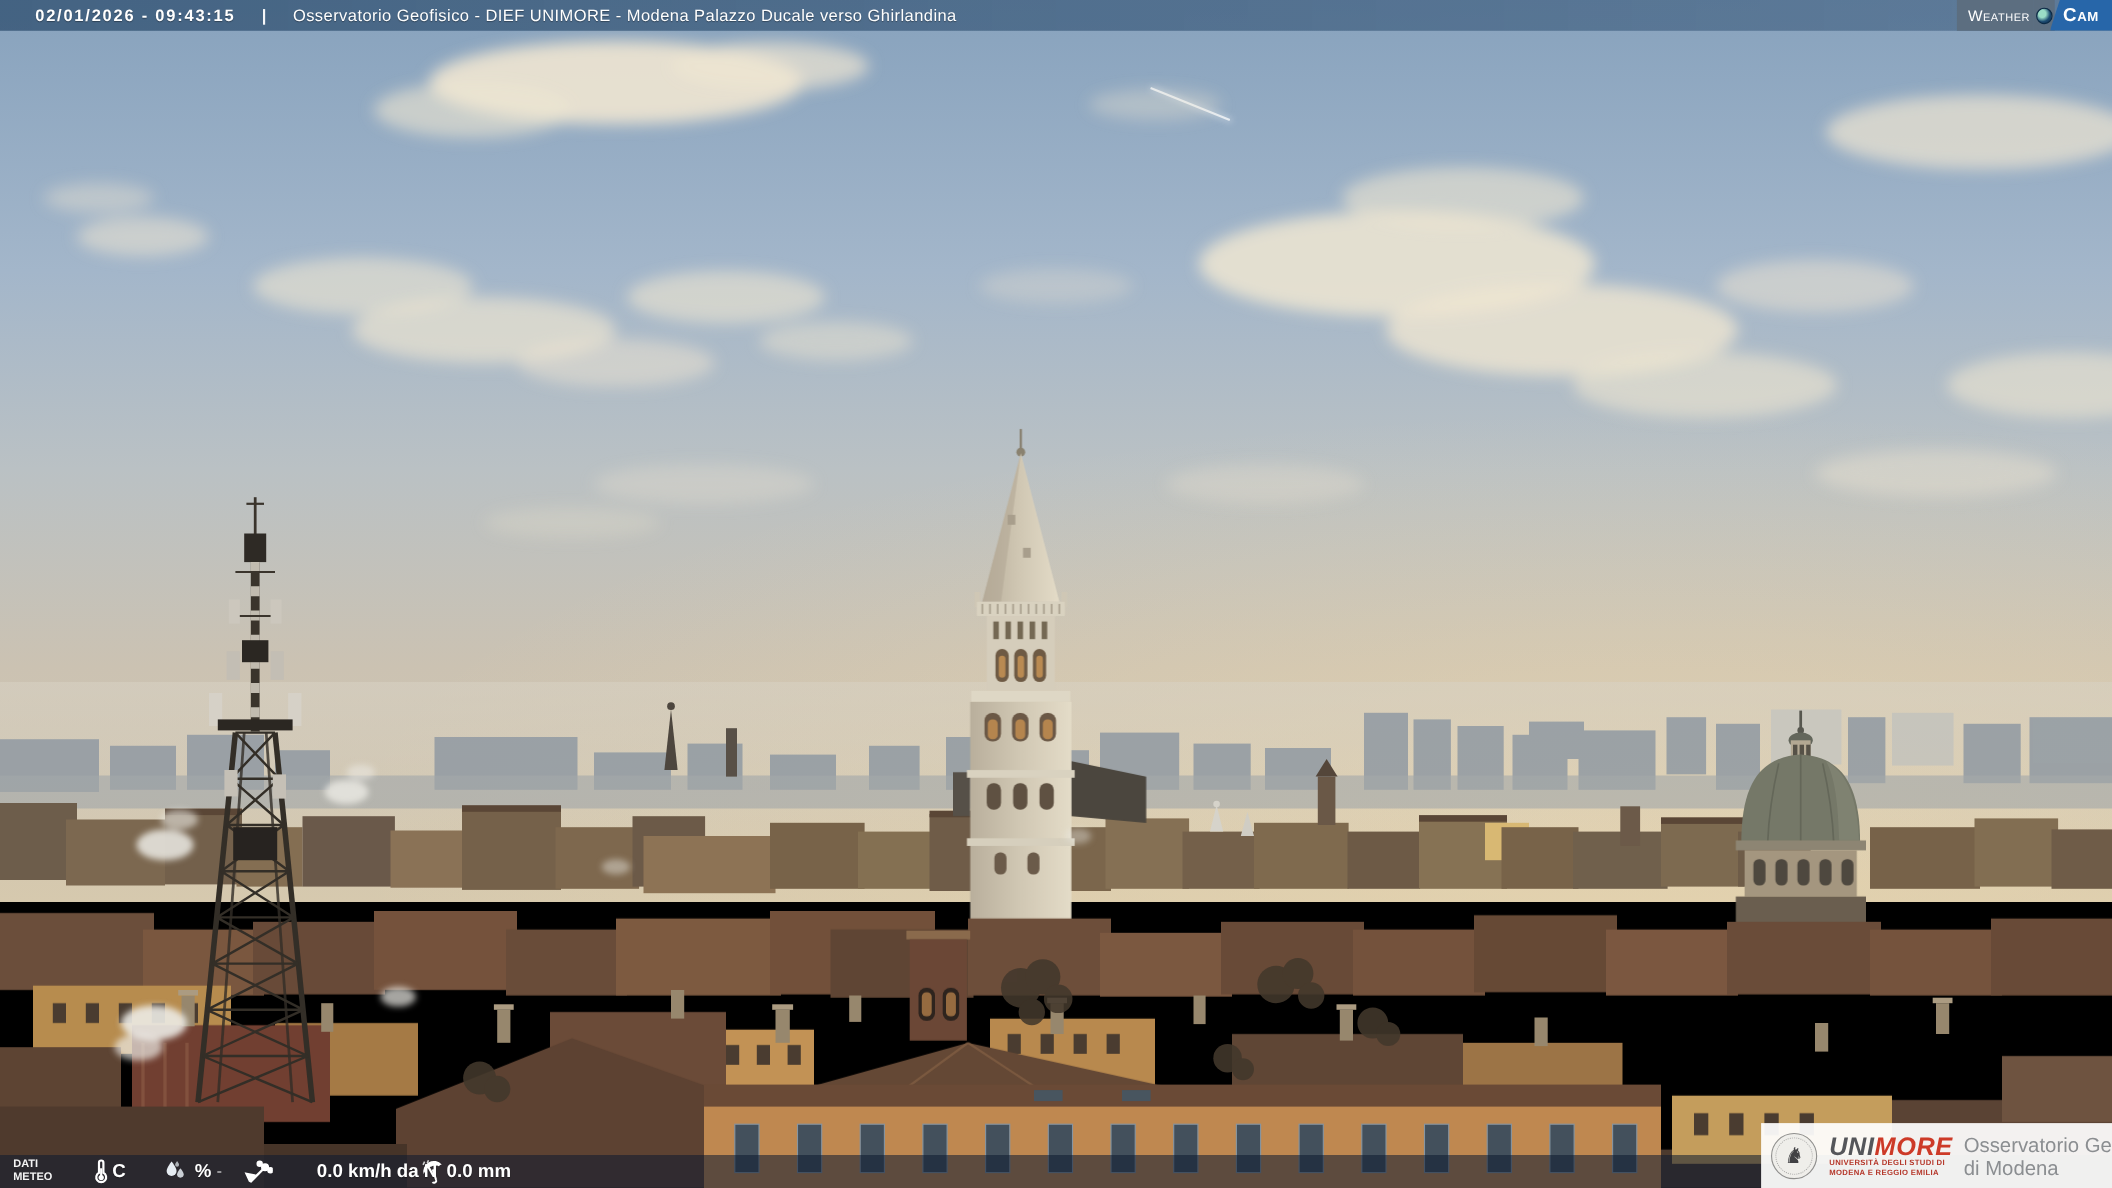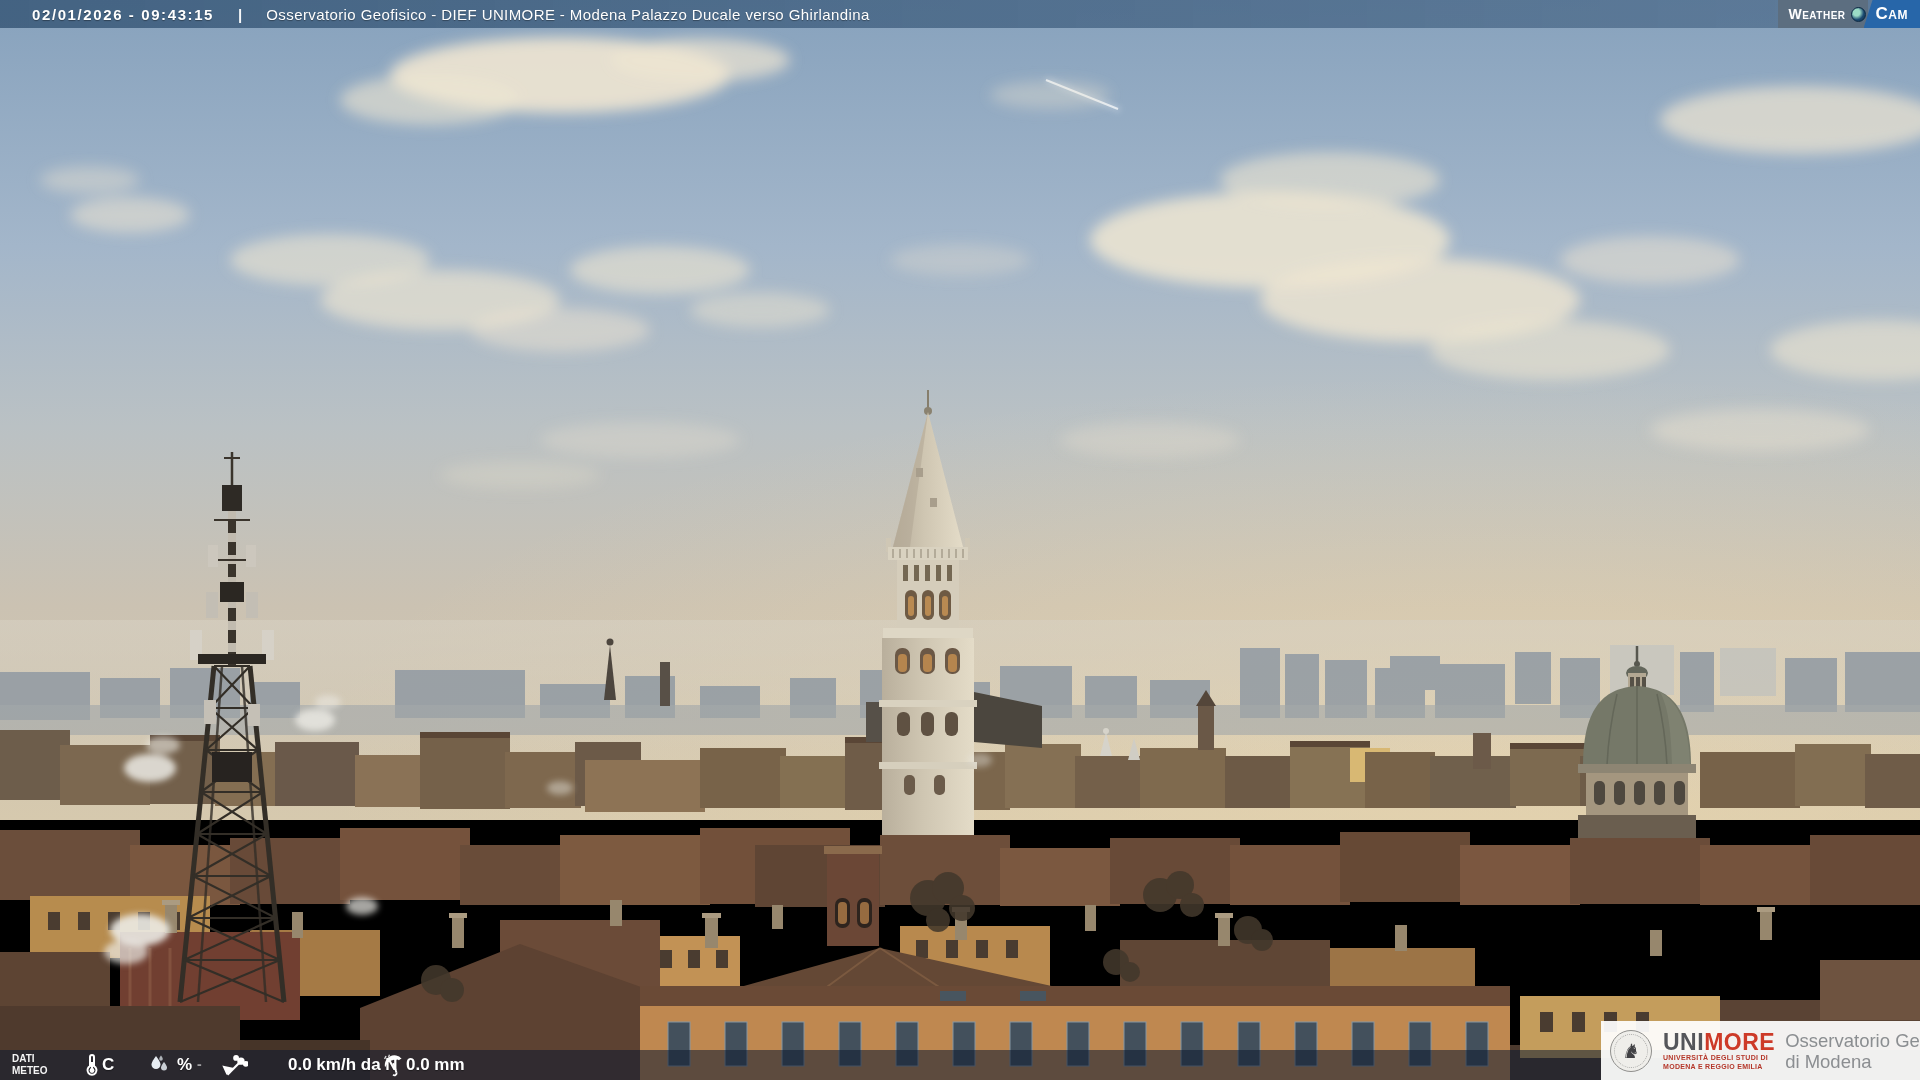--- a/index.html
+++ b/index.html
@@ -12,21 +12,21 @@
     background:linear-gradient(90deg,rgba(56,88,120,.85),rgba(78,108,140,.72));
     display:flex;align-items:center;color:#fff;z-index:5;}
   .ts{margin-left:32px;font-size:15px;font-weight:bold;letter-spacing:1.6px;
       text-shadow:0 1px 1px rgba(0,0,0,.35);white-space:nowrap;}
   .sep{margin-left:24px;font-size:15px;font-weight:bold;opacity:.95;}
   .title{margin-left:24px;font-size:15px;font-weight:normal;letter-spacing:.4px;
       text-shadow:0 1px 1px rgba(0,0,0,.35);white-space:nowrap;}
   .wclogo{position:absolute;right:0;top:0;height:28px;display:flex;align-items:stretch;
       text-decoration:none;cursor:pointer;}
   .wc-weather{background:#5c6e80;color:#fff;display:flex;align-items:center;
-      padding:0 3px 0 10px;font-variant:small-caps;font-weight:bold;font-size:14px;letter-spacing:.5px;}
+      padding:0 3px 0 10px;font-variant:small-caps;font-weight:normal;font-size:14px;letter-spacing:.5px;}
   .wc-lens{background:#5c6e80;display:flex;align-items:center;padding:0 2px;}
   .wc-lens i{display:block;width:13px;height:13px;border-radius:50%;
       background:radial-gradient(circle at 35% 35%,#9bdcc6 0 28%,#1c4a71 60%,#0d2b47 100%);
       border:1px solid #0c2a45;}
   .wc-cam{background:#2766a9;color:#fff;display:flex;align-items:center;
       padding:0 12px 0 12px;font-variant:small-caps;font-weight:bold;font-size:17px;letter-spacing:.5px;
       clip-path:polygon(9px 0,100% 0,100% 100%,0 100%);margin-left:-4px;text-align:right;}
 
   
   .bottombar{position:absolute;left:0;bottom:0;width:100%;height:30px;
@@ -45,21 +45,21 @@
 
   
   .logopanel{position:absolute;left:1601px;top:1021px;width:319px;height:59px;
       background:rgba(255,255,255,.93);display:flex;align-items:center;z-index:6;
       text-decoration:none;cursor:pointer;}
   .seal{position:relative;flex:0 0 auto;width:40px;height:40px;margin-left:9px;border-radius:50%;
       background:#efeeea;border:1.5px solid #8f8f8d;display:flex;align-items:center;justify-content:center;}
   .seal:before{content:"";position:absolute;inset:3px;border-radius:50%;border:1px dotted #aeaeac;}
   .knight{font-size:20px;color:#414144;transform:scaleX(-1);line-height:1;}
   .brand{margin-left:11px;flex:0 0 auto;}
-  .brandrow{font-size:23px;font-weight:bold;letter-spacing:.5px;line-height:24px;}
+  .brandrow{font-size:23px;font-weight:bold;letter-spacing:.5px;line-height:24px;font-style:italic;}
   .uni{color:#55565a;} .more{color:#cd3a28;}
   .usub{font-size:7px;font-weight:bold;color:#b5372a;letter-spacing:.3px;line-height:8.5px;}
   .obs{margin-left:10px;color:#8b8e91;font-size:18.5px;line-height:21px;white-space:nowrap;}
 </style>
 </head>
 <body>
 
 <div class="stage">
 
 <svg class="scene" viewBox="0 0 1920 1080" preserveAspectRatio="none" xmlns="http://www.w3.org/2000/svg">

